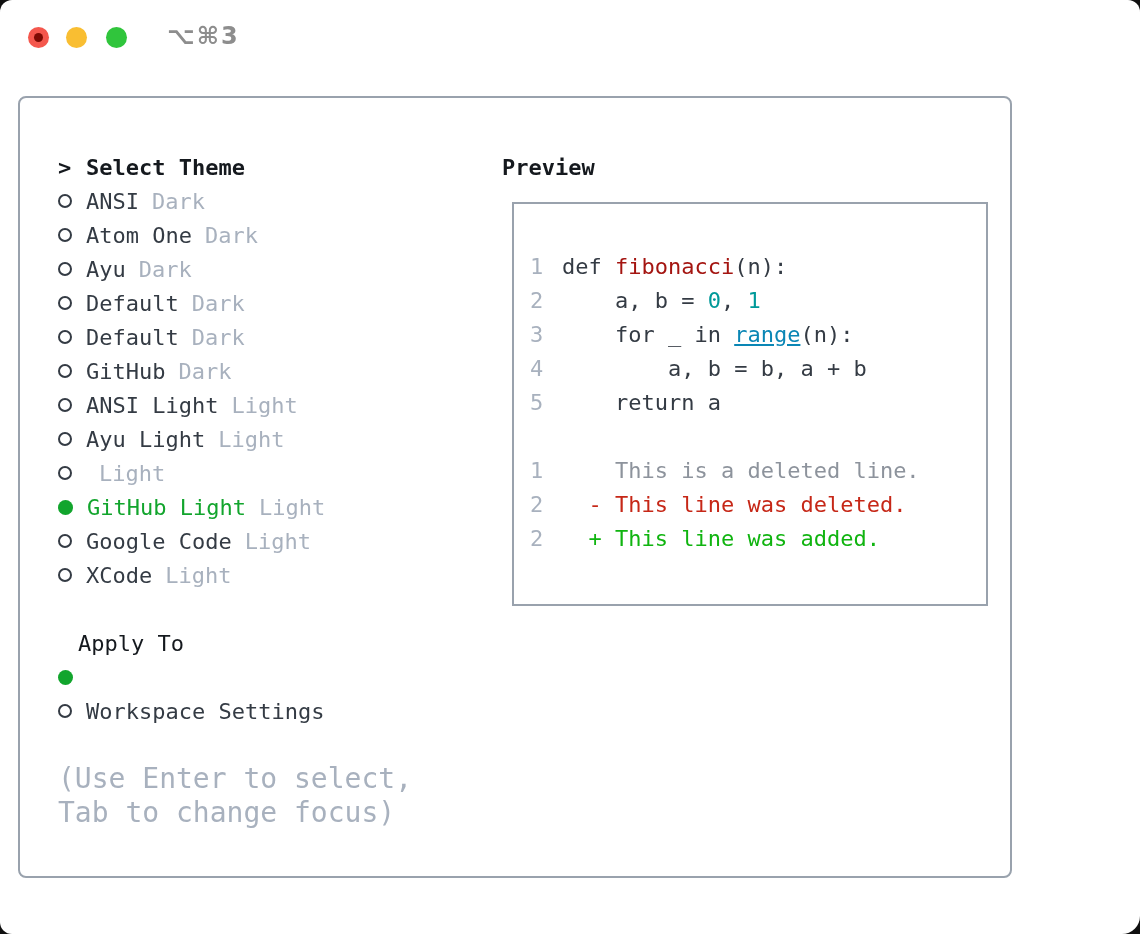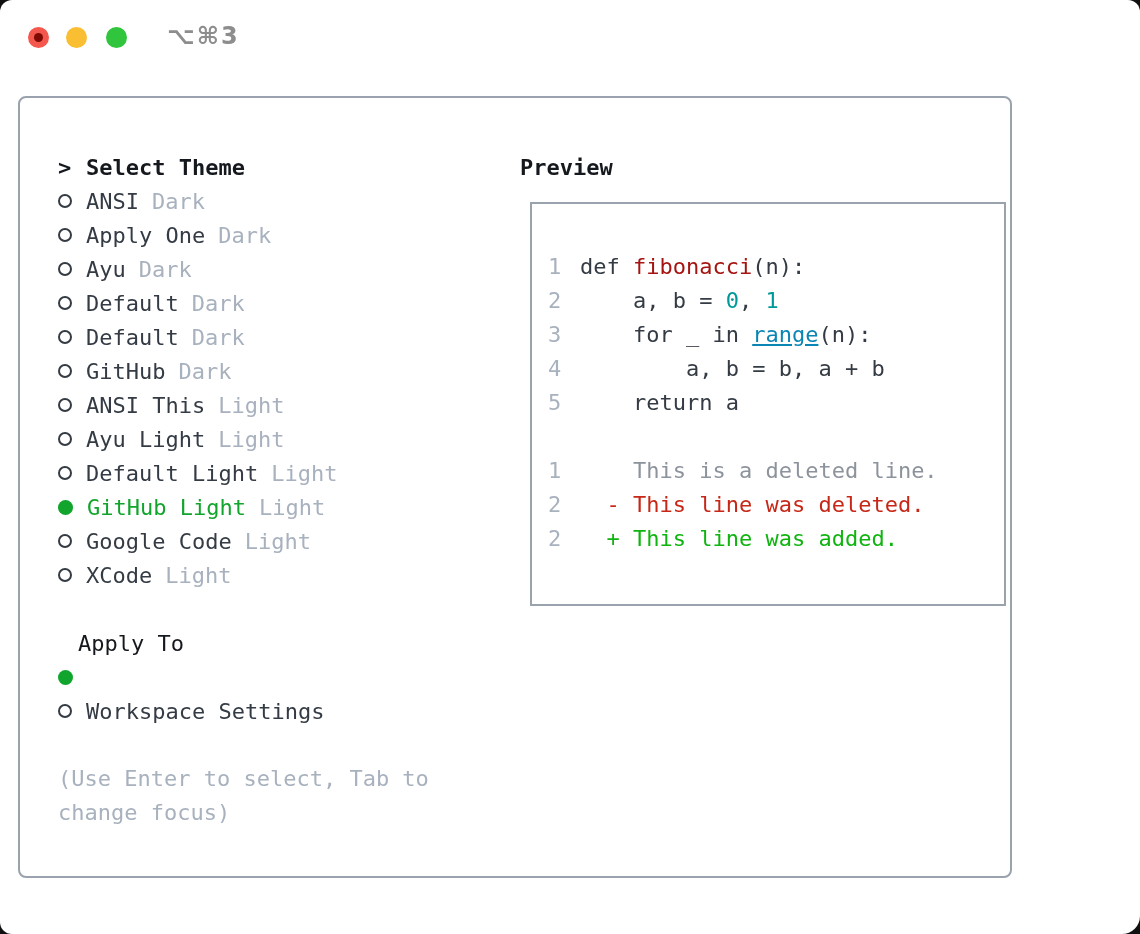--- a/index.html
+++ b/index.html
@@ -30,41 +30,41 @@
   
   .main-box {
     position:absolute; left:18px; top:96px;
     width:994px; height:782px;
     border:2px solid var(--border);
     border-radius:8px;
     background:#fff;
   }
 
   .left-col  { position:absolute; left:38px; top:52px; width:440px; }
-  .right-col { position:absolute; left:500px; top:52px; width:500px; }
+  .right-col { position:absolute; left:482px; top:52px; width:500px; }
 
   .row { display:flex; align-items:center; height:34px; font-size:22px; color:var(--dark); white-space:pre; }
   .chev { width:28px; font-weight:bold; color:var(--header); }
   .hdr  { font-weight:bold; color:var(--header); }
   .hdr2 { color:var(--header); margin-left:20px; }
 
   .bullet {
     width:14px; height:14px; border-radius:50%;
     border:2px solid var(--dark);
     margin-right:14px; flex:0 0 auto;
   }
   .bullet.sel { border:none; background:var(--green); width:15px; height:15px; }
   .name { color:var(--dark); }
   .name.green { color:var(--green); }
   .badge { color:var(--muted); margin-left:13px;text-align:right; }
 
   .apply-hdr { margin-top:34px; }
   .hint {
     margin-top:34px; width:420px;
-    font-size:22px; line-height:34px; color:var(--muted);
+    font-size:28px; line-height:34px; color:var(--muted);
   }
 
   
   .preview-box {
     margin-top:18px; margin-left:10px;
     width:476px; height:404px;
     border:2px solid var(--border);
     background:#fff;
     padding:46px 0 0 16px;
     overflow:hidden;
@@ -95,28 +95,28 @@
 
   <div class="main-box">
 
     <div class="left-col">
       <div class="row">
         <span class="chev">&gt;</span><span class="hdr">Select Theme</span>
       </div>
 
       <div id="theme-list">
           <div class="row"><span class="bullet"></span><span class="name">ANSI</span><span class="badge">Dark</span></div>
-          <div class="row"><span class="bullet"></span><span class="name">Apply One</span><span class="badge">Dark</span></div>
+          <div class="row"><span class="bullet"></span><span class="name">Atom One</span><span class="badge">Dark</span></div>
           <div class="row"><span class="bullet"></span><span class="name">Ayu</span><span class="badge">Dark</span></div>
           <div class="row"><span class="bullet"></span><span class="name">Default</span><span class="badge">Dark</span></div>
           <div class="row"><span class="bullet"></span><span class="name">Default</span><span class="badge">Dark</span></div>
           <div class="row"><span class="bullet"></span><span class="name">GitHub</span><span class="badge">Dark</span></div>
-          <div class="row"><span class="bullet"></span><span class="name">ANSI This</span><span class="badge">Light</span></div>
+          <div class="row"><span class="bullet"></span><span class="name">ANSI Light</span><span class="badge">Light</span></div>
           <div class="row"><span class="bullet"></span><span class="name">Ayu Light</span><span class="badge">Light</span></div>
-          <div class="row"><span class="bullet"></span><span class="name">Default Light</span><span class="badge">Light</span></div>
+          <div class="row"><span class="bullet"></span><span class="badge">Light</span></div>
           <div class="row"><span class="bullet sel"></span><span class="name green">GitHub Light</span><span class="badge">Light</span></div>
           <div class="row"><span class="bullet"></span><span class="name">Google Code</span><span class="badge">Light</span></div>
           <div class="row"><span class="bullet"></span><span class="name">XCode</span><span class="badge">Light</span></div>
         </div>
 
       <div class="row apply-hdr">
         <span class="hdr2">Apply To</span>
       </div>
 
       <div id="apply-list">

